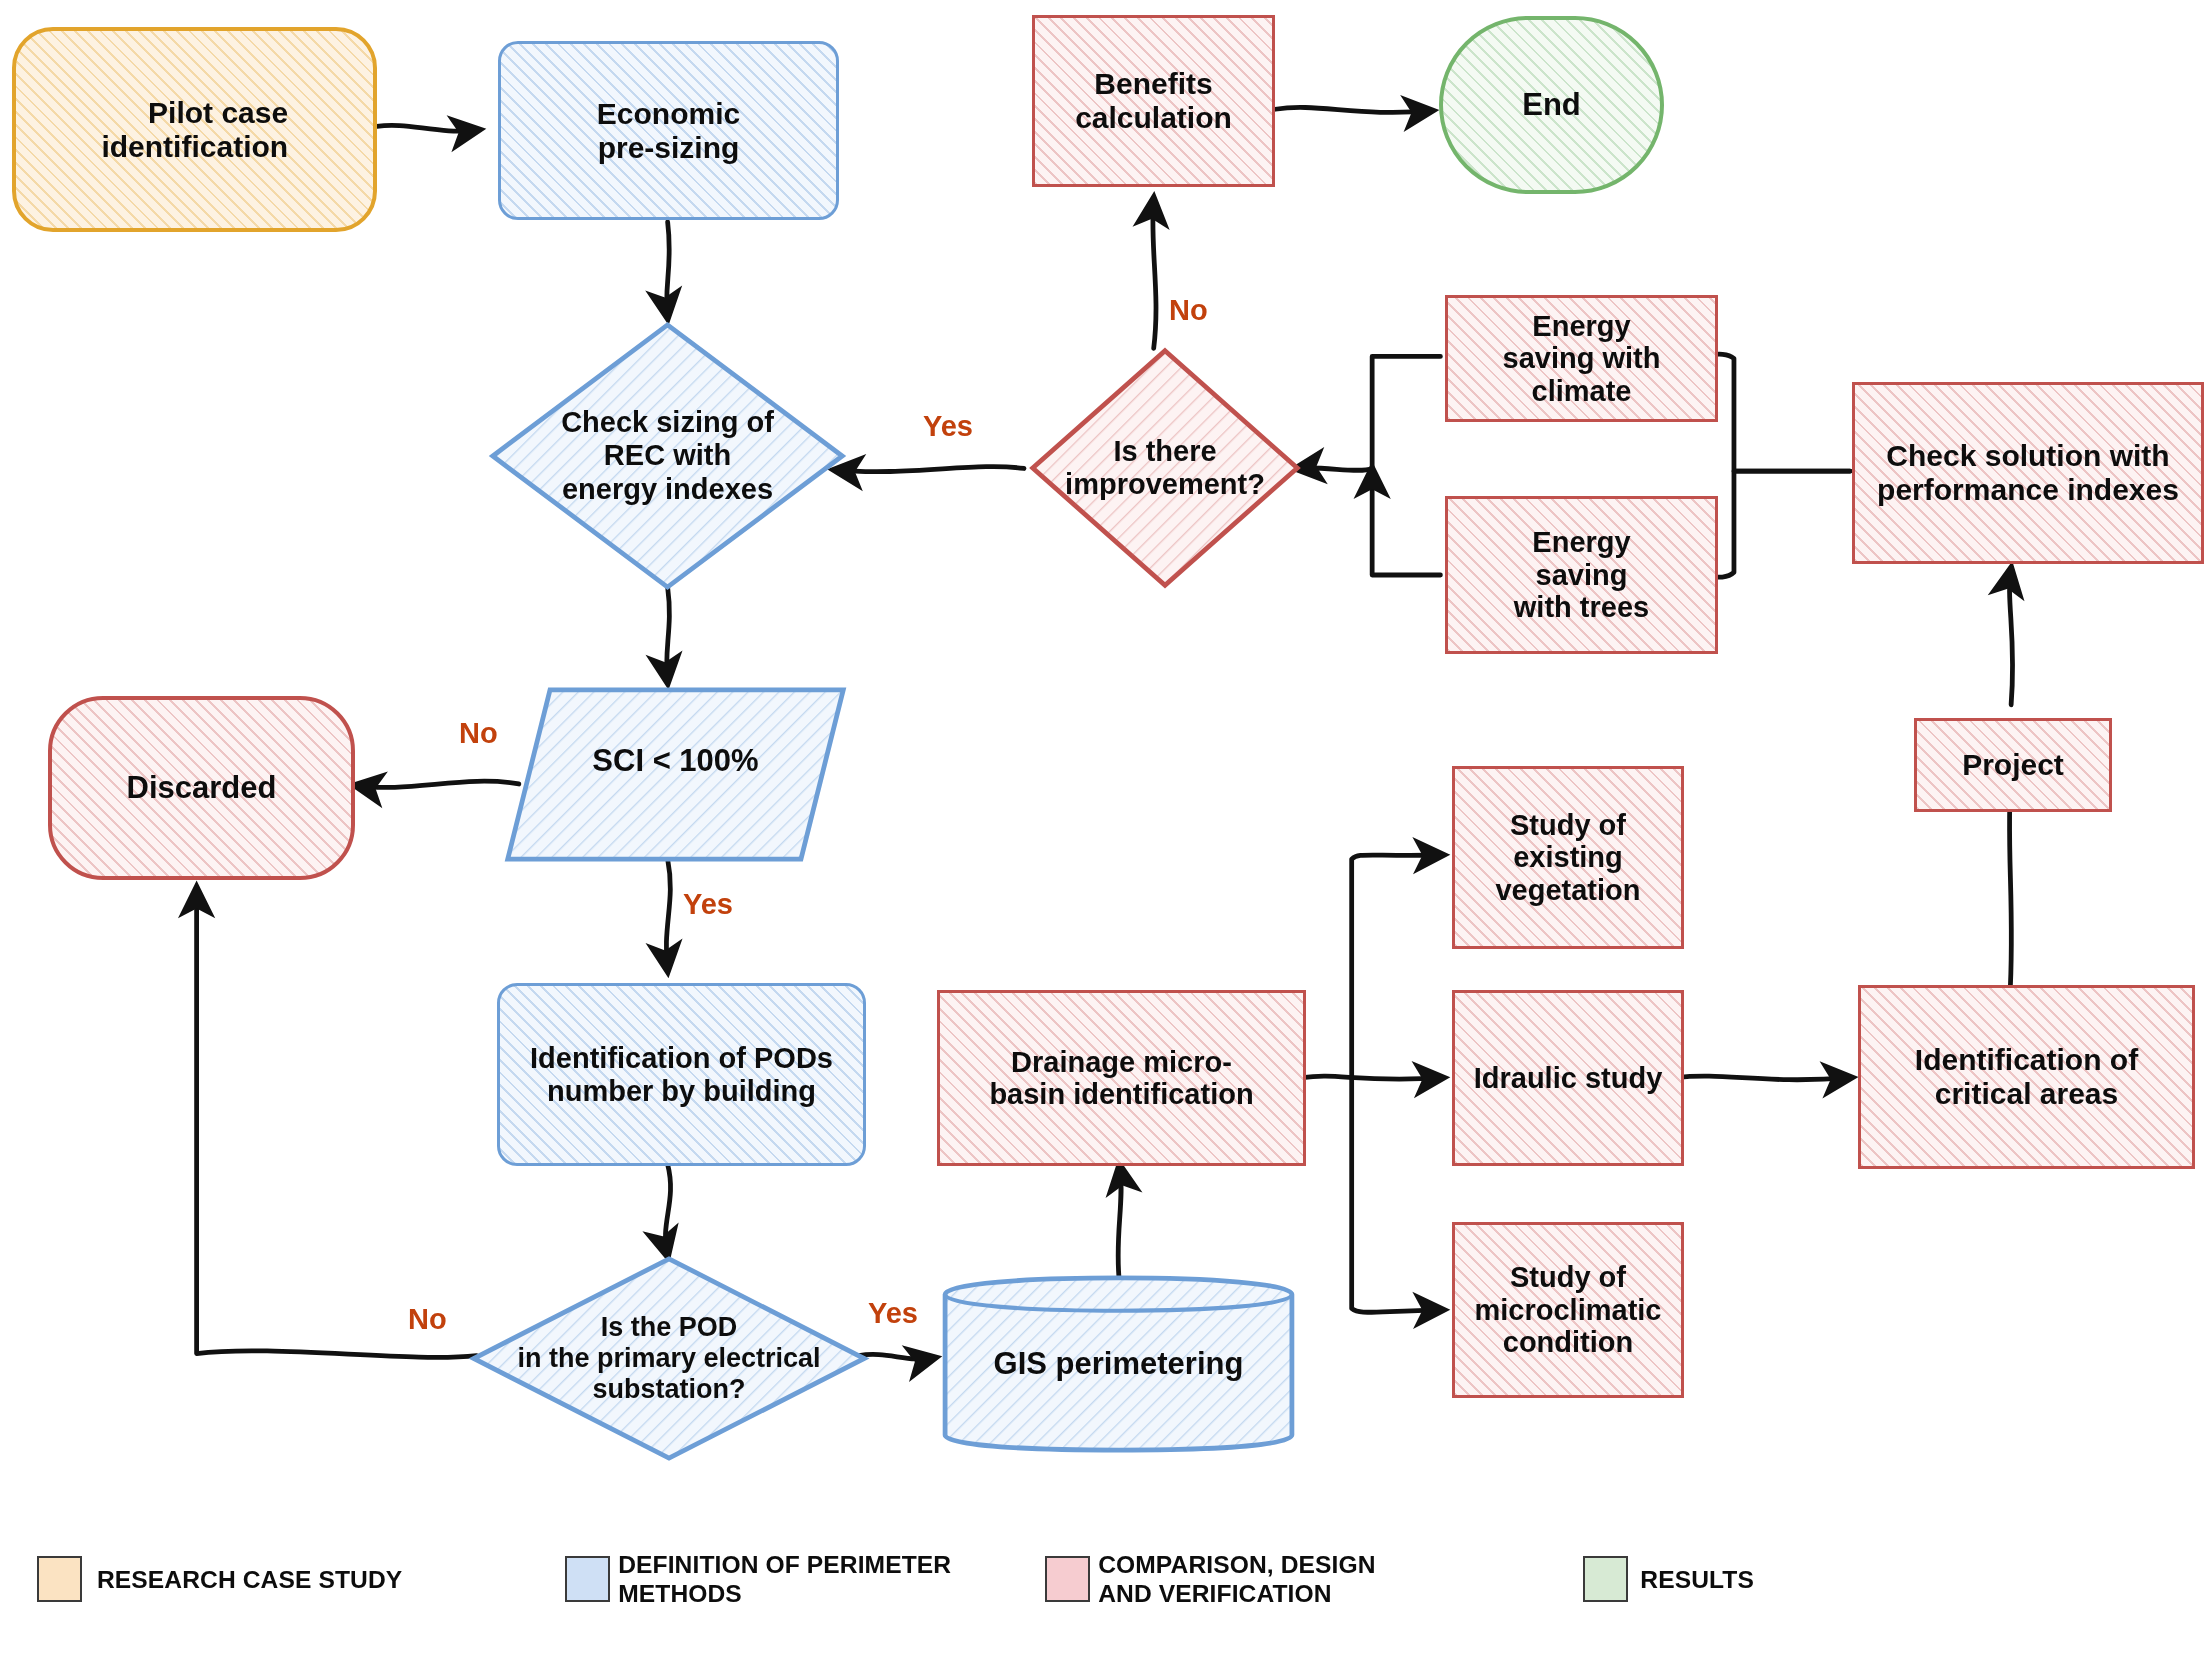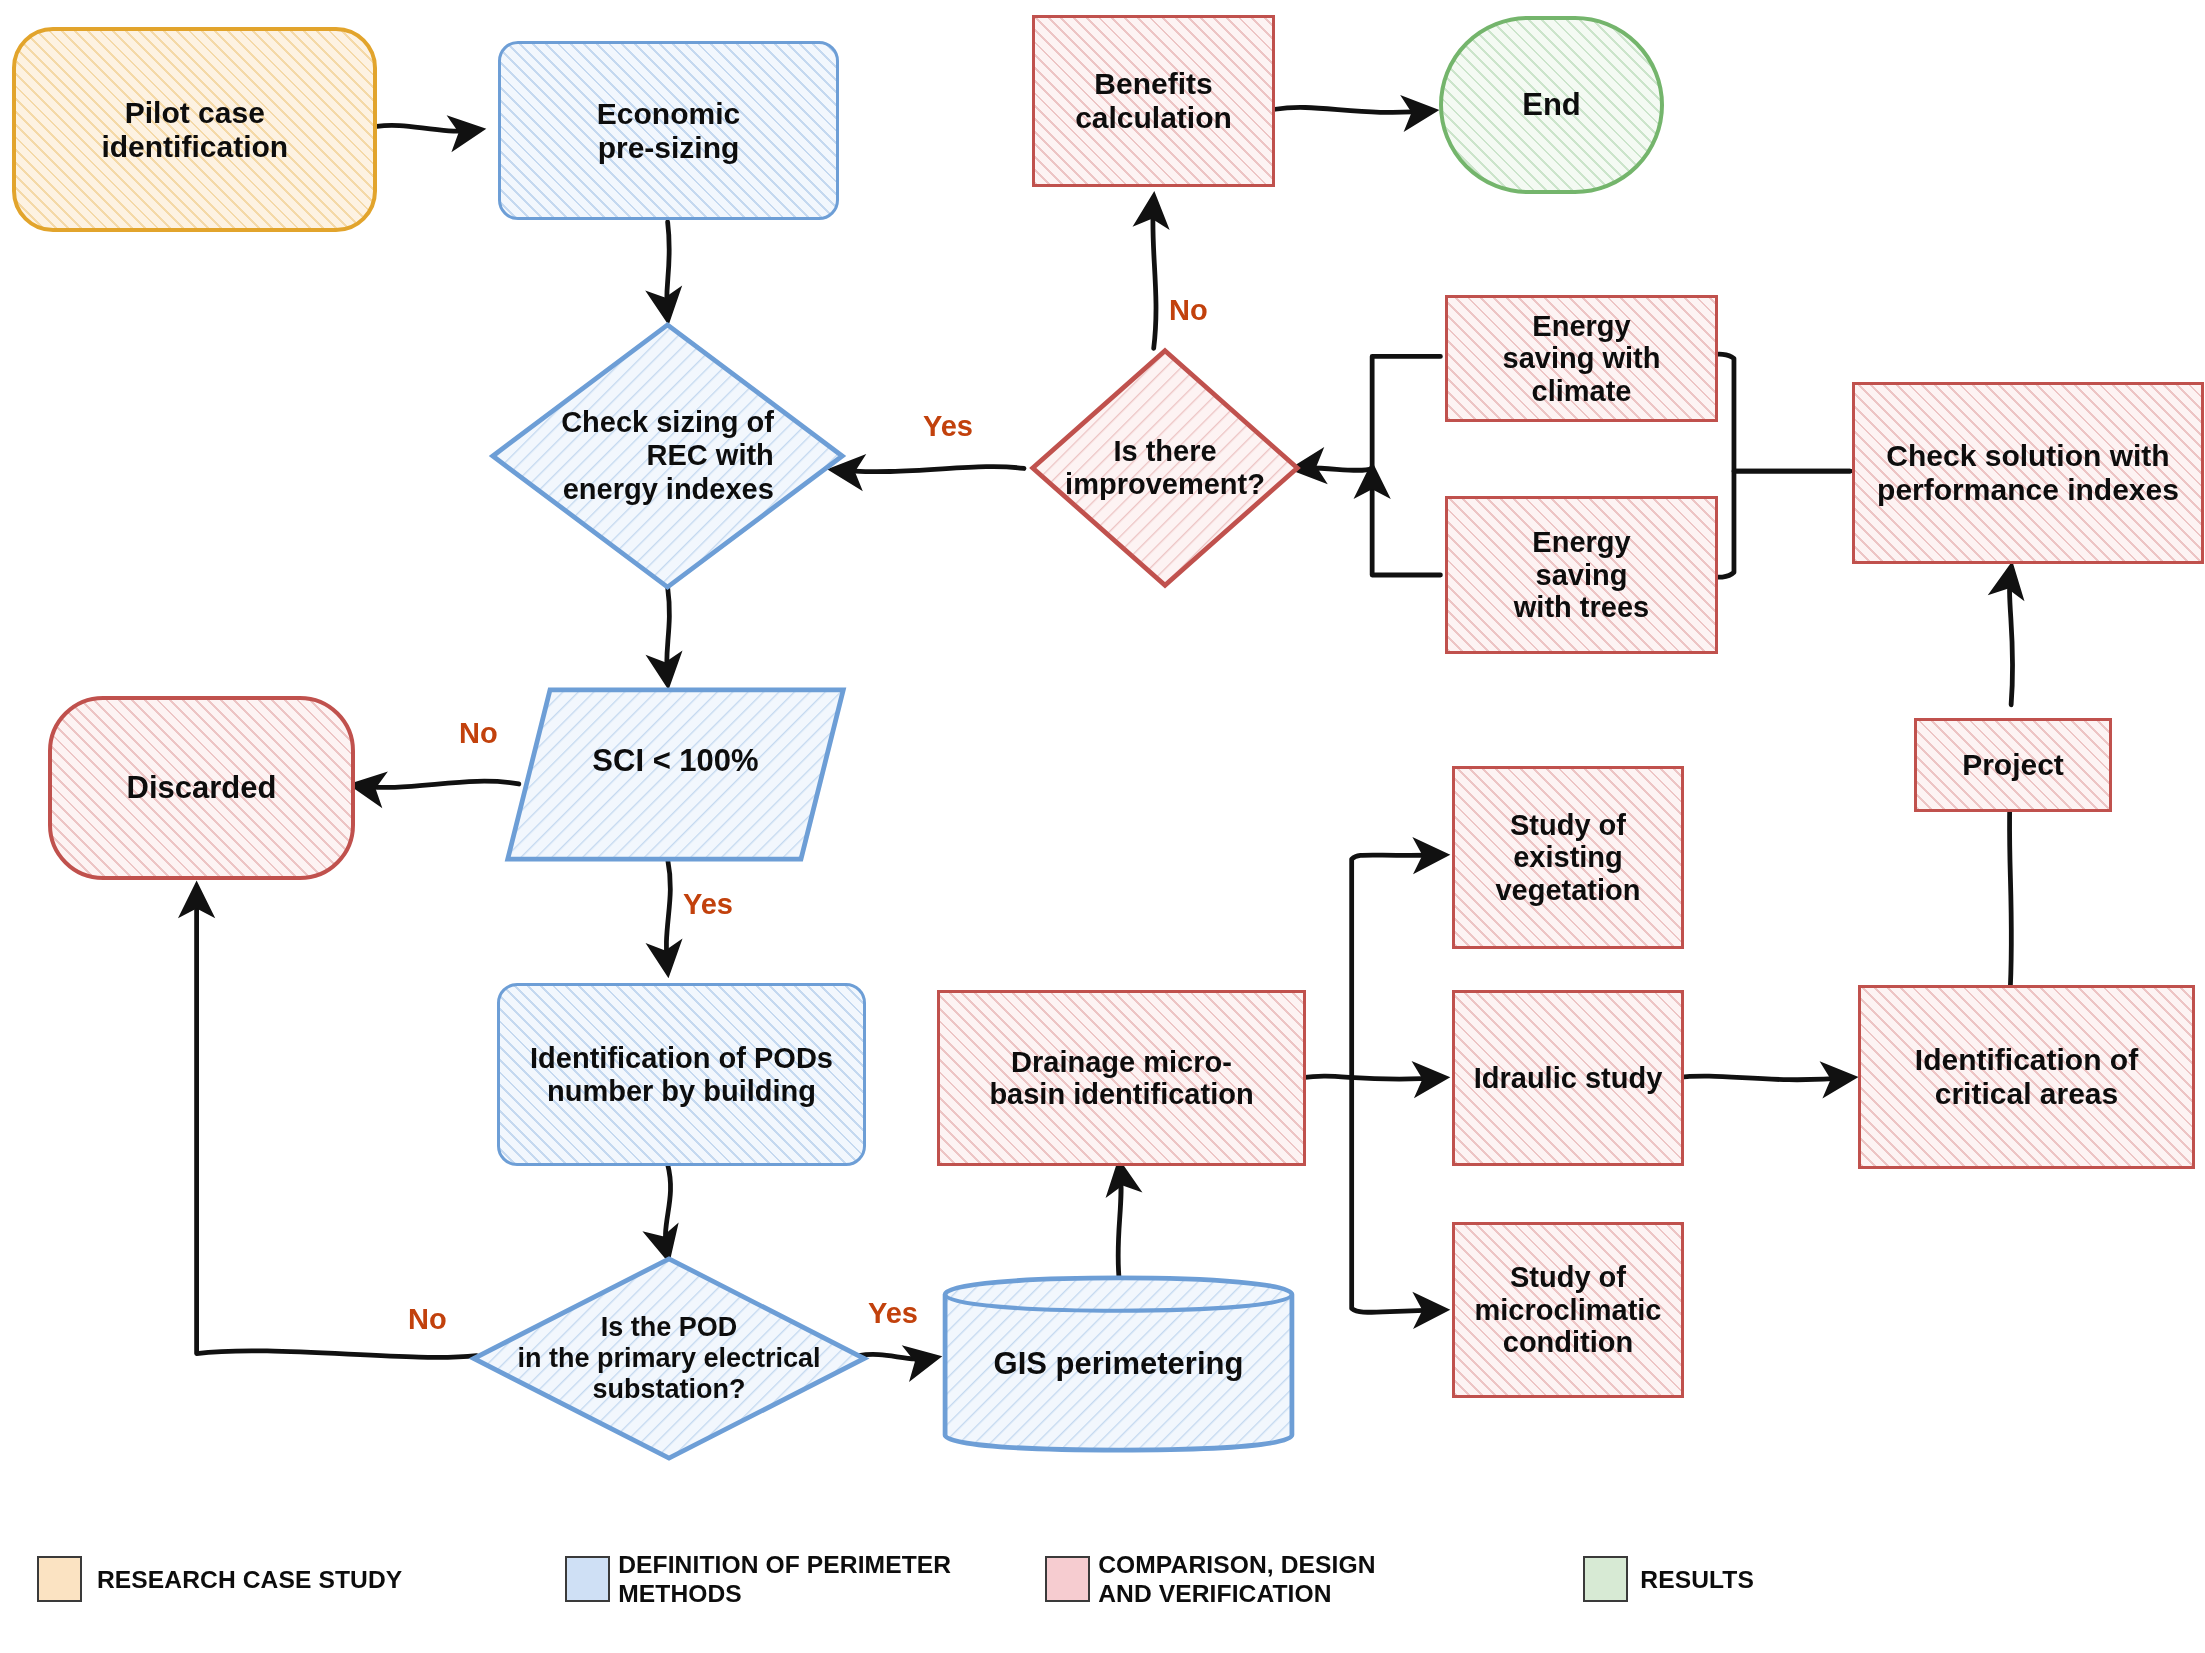--- a/index.html
+++ b/index.html
@@ -13,21 +13,21 @@
   
   .hatch-blue{background-image:repeating-linear-gradient(45deg,rgba(109,158,214,.34) 0 2px,rgba(255,255,255,0) 2px 9px);border-radius:20px;}
   .hatch-red{background-image:repeating-linear-gradient(45deg,rgba(200,90,90,.30) 0 2px,rgba(255,255,255,0) 2px 9px);}
   .hatch-orange{background-image:repeating-linear-gradient(45deg,rgba(226,164,44,.32) 0 2px,rgba(255,255,255,0) 2px 9px);}
   .hatch-green{background-image:repeating-linear-gradient(45deg,rgba(110,178,110,.30) 0 2px,rgba(255,255,255,0) 2px 9px);}
 
   .rect{border:3.4px solid;}
   .rect.blue{border-color:#6d9ed6;}
   .rect.red{border-color:#c0514d;}
 
-  .round{border:4.8px solid;border-radius:41px;}
+  .round{border:4.8px solid;border-radius:41px;text-align:right;}
   .round.orange{border-color:#e2a42c;}
   .round.red{border-color:#c0514d;}
   .round.green{border-color:#74b56c;border-radius:89px;}
 
   
   .shapewrap{position:absolute;z-index:4;}
   .shapewrap svg{position:absolute;left:0;top:0;overflow:visible;}
   .shapewrap .lbl{position:absolute;left:0;top:0;width:100%;height:100%;display:flex;align-items:center;justify-content:center;text-align:center;font-weight:700;color:#0d0d0d;line-height:1.14;white-space:pre-line;z-index:3;}
 
   .elbl{position:absolute;font-weight:700;color:#c2410c;z-index:9;}
@@ -108,21 +108,21 @@
   <div class="shapewrap" style="left:490px;top:322px;width:355px;height:268px;">
     <svg width="355" height="268" viewBox="0 0 520 392">
       <polygon points="260,4 516,196 260,388 4,196" fill="#f2f7fd" stroke="#6d9ed6" stroke-width="7"></polygon>
       <polygon points="260,4 516,196 260,388 4,196" fill="url(#hb1)" stroke="none"></polygon>
       <defs>
         <pattern id="hb1" width="16" height="16" patternTransform="rotate(45)" patternUnits="userSpaceOnUse">
           <line x1="0" y1="0" x2="0" y2="16" stroke="rgba(109,158,214,.34)" stroke-width="4"></line>
         </pattern>
       </defs>
     </svg>
-    <span class="lbl" style="font-size:29px;text-align:right;">Check sizing of
+    <span class="lbl" style="font-size:29px;">Check sizing of
 REC with
 energy indexes</span>
   </div>
 
   <div class="shapewrap" style="left:505px;top:687px;width:341px;height:147px;">
     <svg width="341" height="175" viewBox="0 0 500 256">
       <polygon points="66,4 496,4 434,252 4,252" fill="#f2f7fd" stroke="#6d9ed6" stroke-width="7"></polygon>
       <polygon points="66,4 496,4 434,252 4,252" fill="url(#hb2)" stroke="none"></polygon>
       <defs>
         <pattern id="hb2" width="16" height="16" patternTransform="rotate(45)" patternUnits="userSpaceOnUse">

